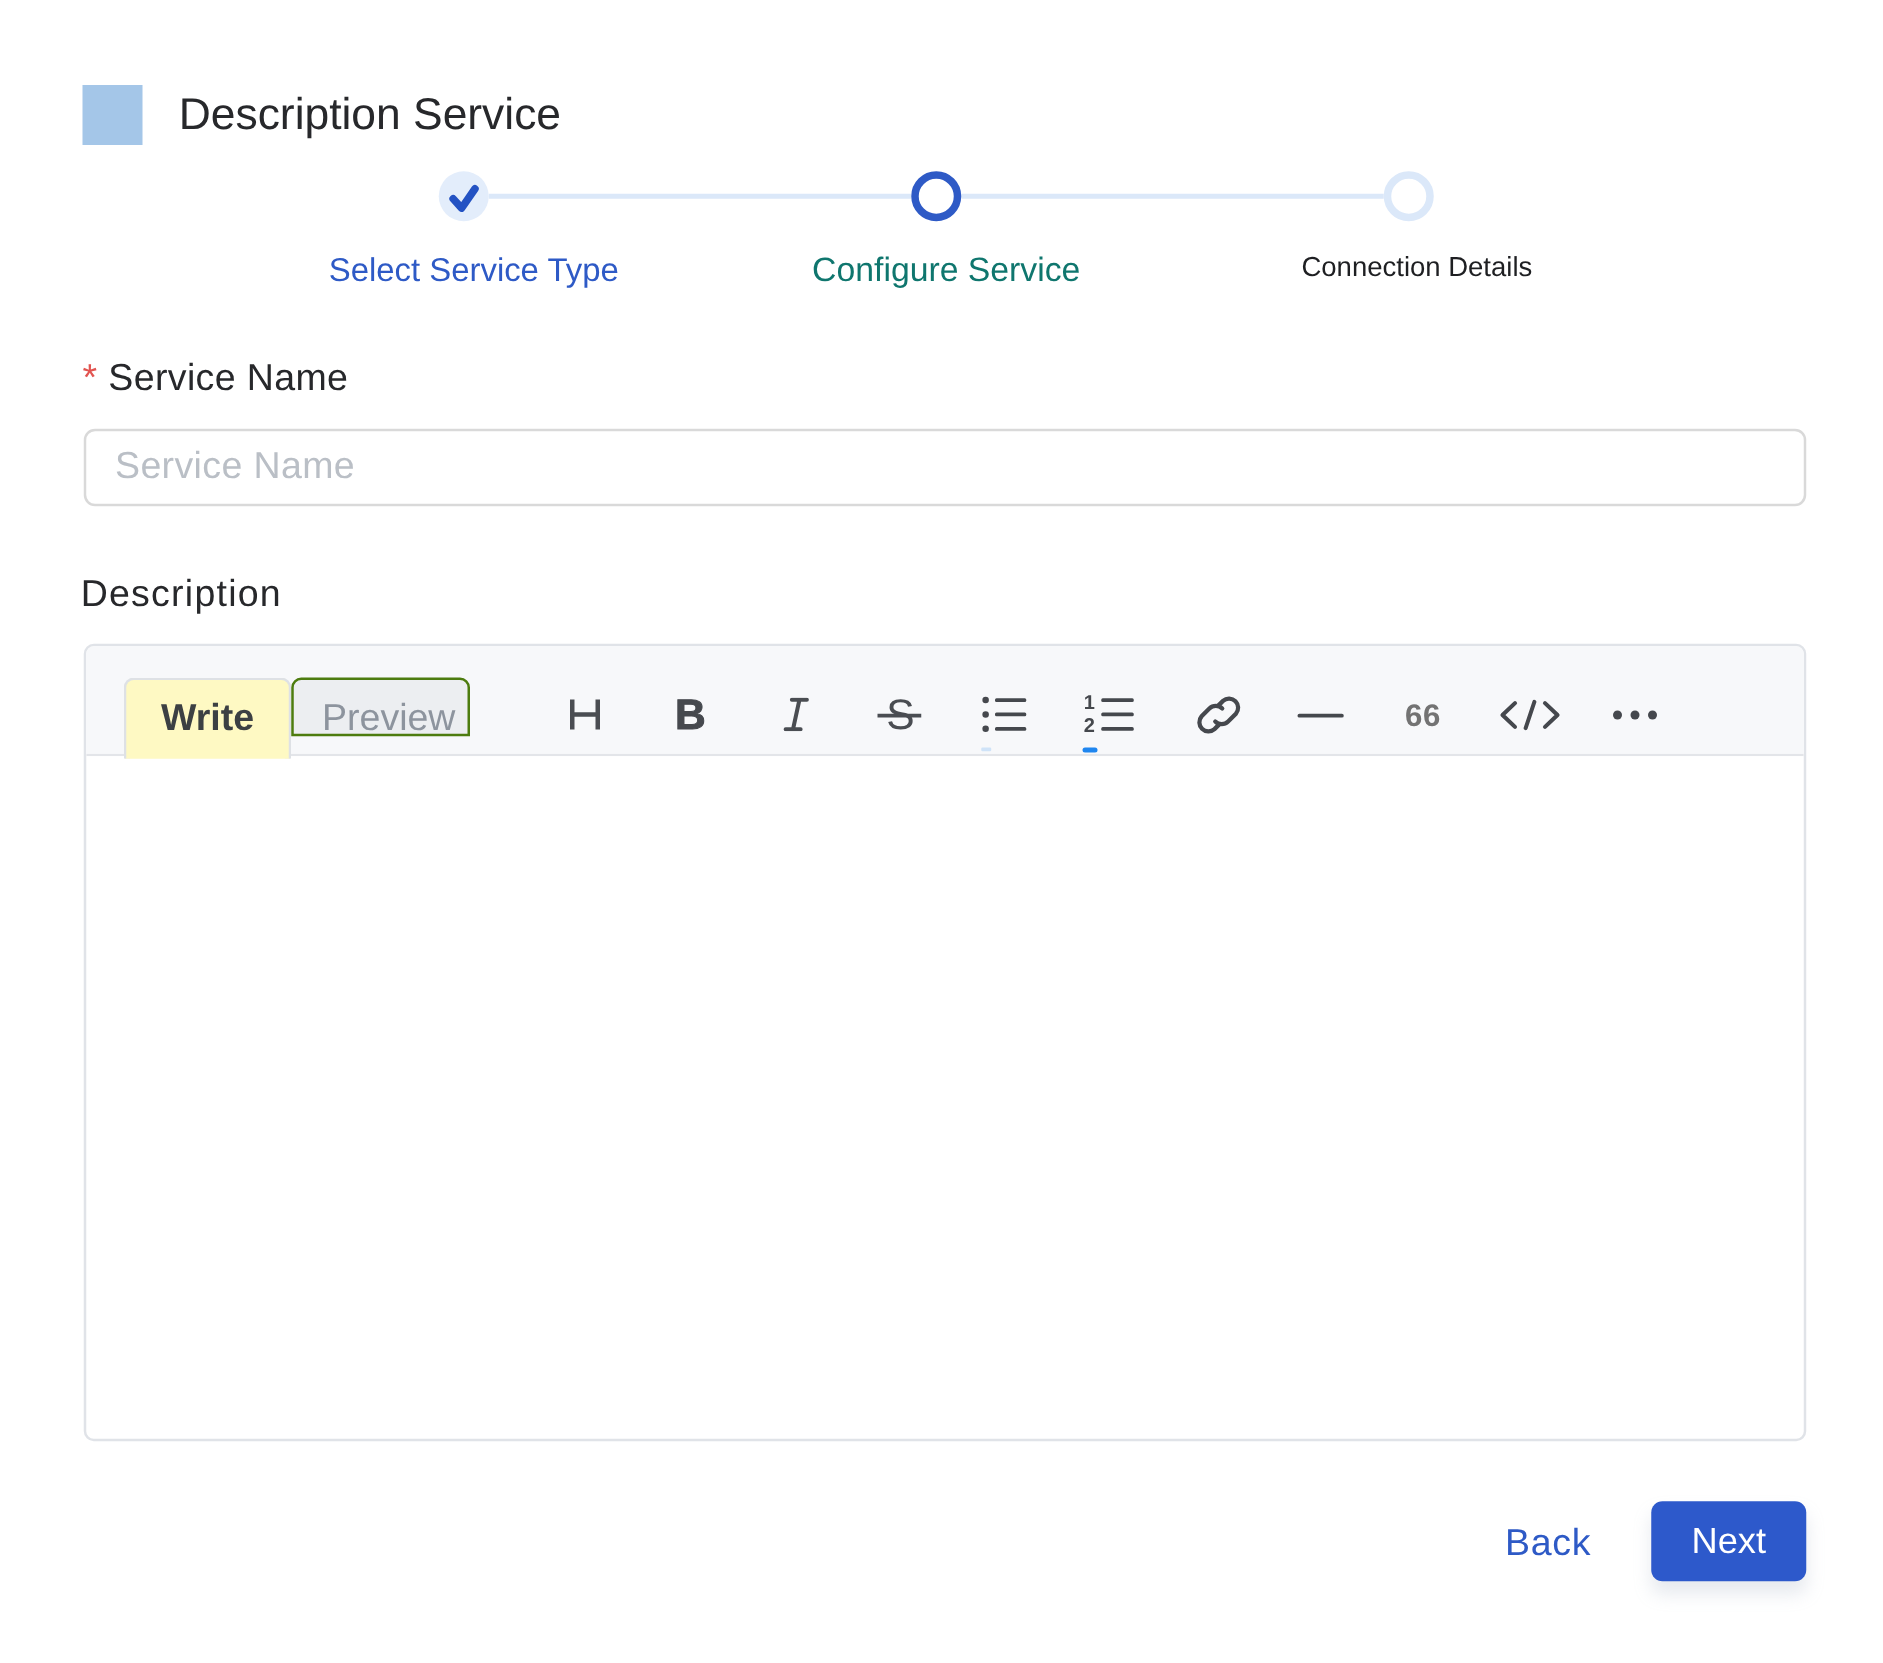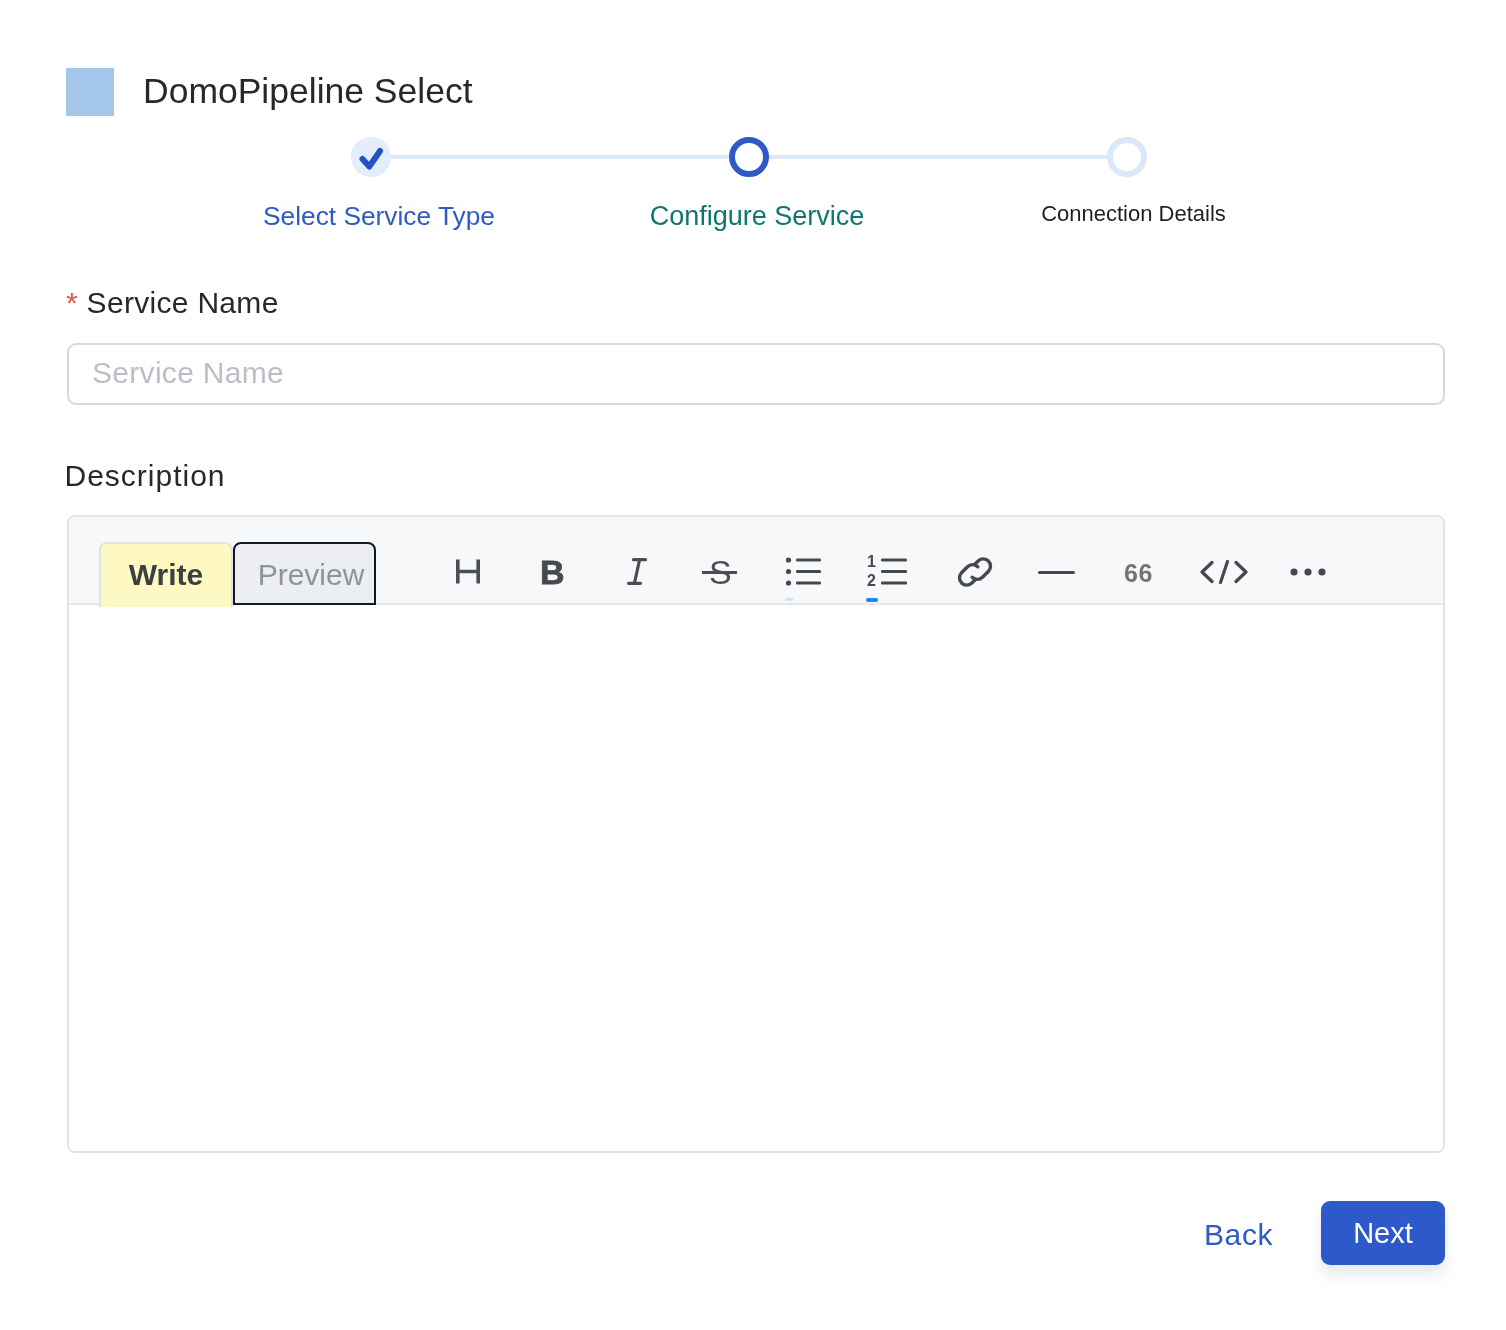--- a/index.html
+++ b/index.html
@@ -7,21 +7,21 @@
   body { position:relative; overflow:hidden; }
   .abs { position:absolute; line-height:1; }
 </style>
 </head>
 <body>
 
 <div class="abs" style="left:66px; top:68px; width:48px; height:48px; background:#a4c6e8; overflow:hidden;">
   <div class="abs" style="left:-2px; top:15px; width:52px; color:#ffffff; font-size:19px; text-align:center; letter-spacing:-1.2px; white-space:nowrap;margin-top:48px;">DOMO</div>
 </div>
 
-<div class="abs" style="left:143px; top:74px; font-size:35.5px; color:#27282b; white-space:nowrap;">DomoPipeline Select</div>
+<div class="abs" style="left:143px; top:74px; font-size:35.5px; color:#27282b; white-space:nowrap;">Description Service</div>
 
 <div class="abs" style="left:391px; top:155px; width:338px; height:4px; background:#dbe8f9;"></div>
 <div class="abs" style="left:769px; top:155px; width:338px; height:4px; background:#dbe8f9;"></div>
 
 <div class="abs" style="left:351px; top:137px; width:40px; height:40px; border-radius:50%; background:#e3edfb;">
   <svg width="40" height="40" viewBox="0 0 40 40" style="position:absolute;left:0;top:0;">
     <path d="M 11.5 22 L 18.3 29.5 L 29 14" fill="none" stroke="#2352c3" stroke-width="6" stroke-linecap="round" stroke-linejoin="round"></path>
   </svg>
 </div>
 <div class="abs" style="left:729px; top:137px; width:40px; height:40px; border-radius:50%; background:#ffffff; border:6px solid #2e5ac6;"></div>
@@ -36,21 +36,21 @@
 <div class="abs" style="left:67px; top:343px; width:1378px; height:62px; border:2px solid #d9d9d9; border-radius:9px; background:#fff;">
   <div class="abs" style="left:23px; top:12.7px; font-size:30px; color:#babfc6; white-space:nowrap; letter-spacing:0.3px;">Service Name</div>
 </div>
 
 <div class="abs" style="left:64.5px; top:461px; font-size:30px; color:#27282b; white-space:nowrap; letter-spacing:1.0px;">Description</div>
 
 <div class="abs" style="left:67px; top:515px; width:1378px; height:638px; border:2px solid #e0e3e8; border-radius:8px; background:#ffffff;">
 
   <div class="abs" style="left:0; top:0; width:1374px; height:88px; background:#f7f8fa; border-bottom:2px solid #e3e5e9; border-radius:6px 6px 0 0;"></div>
 
-  <div class="abs" style="left:164px; top:25px; width:143px; height:63px; background:#eceef1; border:2px solid #0f172a; border-radius:8px 8px 0 0;">
+  <div class="abs" style="left:164px; top:25px; width:143px; height:47px; background:#eceef1; border:2px solid #4d7c0f; border-radius:8px 8px 0 0;">
     <div style="width:100%; text-align:center; font-size:30px; color:#8d949e; margin-top:16px; line-height:1; text-indent:13px;">Preview</div>
   </div>
 
   <div class="abs" style="left:30px; top:25px; width:134px; height:65px; background:#fef9c3; border:2px solid #dee1e5; border-bottom:none; border-radius:8px 8px 0 0;">
     <div style="width:100%; text-align:center; font-size:30px; font-weight:600; color:#3c4043; margin-top:16px; line-height:1;">Write</div>
   </div>
 
   <svg class="abs" style="left:385px; top:41px;" width="28" height="27" viewBox="0 0 28 27">
     <path d="M 3.8 1.5 V 25.5 M 24.2 1.5 V 25.5 M 3.8 13.5 H 24.2" fill="none" stroke="#4a4d52" stroke-width="3.6" stroke-linecap="butt"></path>
   </svg>

